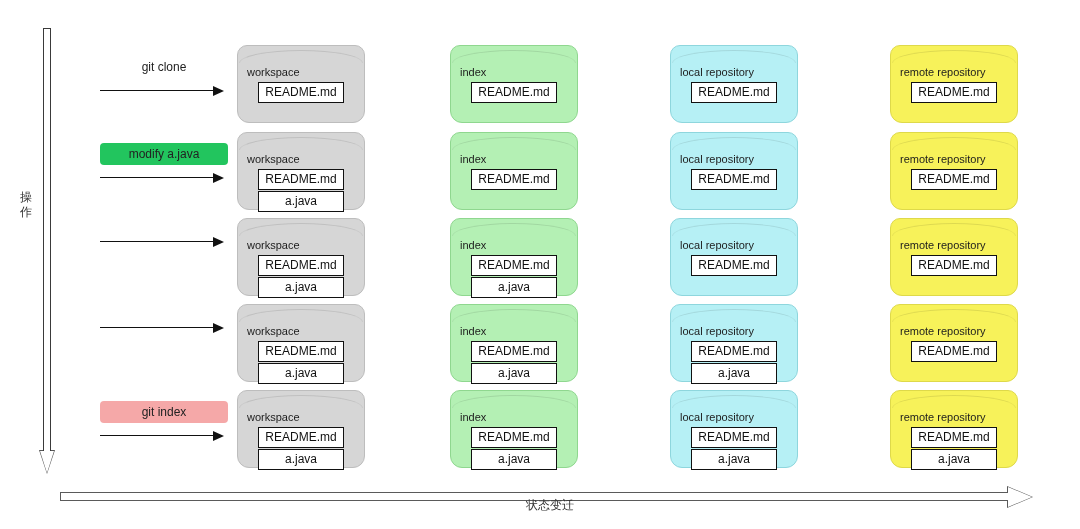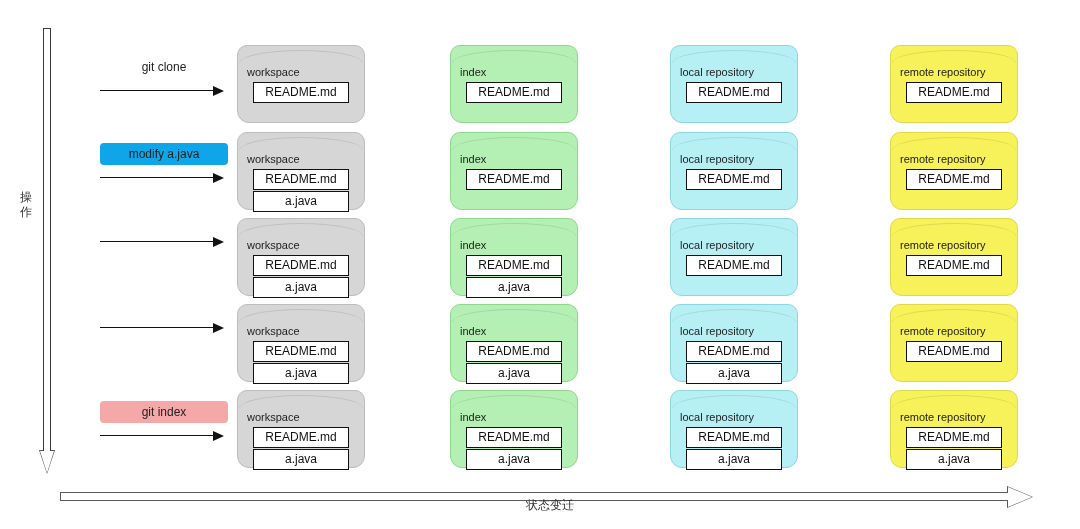--- a/index.html
+++ b/index.html
@@ -95,21 +95,21 @@
   }
   .cyl-title{
     position:absolute;left:9px;top:19px;
     font-size:11px;color:#1c1c1c;white-space:nowrap;line-height:14px;
   }
   .cyl-files{
     position:absolute;left:0;right:0;top:36px;
     display:flex;flex-direction:column;align-items:center;gap:0px;
   }
   .file-box{
-    width:96px;box-sizing:border-box;
+    width:86px;box-sizing:border-box;
     background:#ffffff;border:1px solid #111;
     font-size:12px;color:#111;text-align:center;
     line-height:16px;padding:1px 0 2px 0;
     margin-bottom:1px;white-space:nowrap;
   }
 </style>
 </head>
 <body>
 
 <div id="stage">
@@ -161,21 +161,21 @@
         </div>
       </div>
       <div class="cyl" style="left: 890px; top: 45px; width: 128px; height: 78px; background: rgb(247, 242, 90); border: 1px solid rgb(222, 217, 74);">
         <div class="cyl-cap"></div>
         <div class="cyl-title">remote repository</div>
         <div class="cyl-files">
           <div class="file-box">README.md</div>
         </div>
       </div>
       <div class="op" style="left: 100px; top: 143px;">
-        <div class="op-badge" style="background: #0ea5e9; color: rgb(34, 34, 34);">modify a.java</div>
+        <div class="op-badge" style="background: #22c55e; color: rgb(34, 34, 34);">modify a.java</div>
         <div class="op-arrow">
           <div class="op-arrow-line"></div>
           <div class="op-arrow-head"></div>
         </div>
       </div>
       <div class="cyl" style="left: 237px; top: 132px; width: 128px; height: 78px; background: rgb(214, 214, 214); border: 1px solid rgb(189, 189, 189);">
         <div class="cyl-cap"></div>
         <div class="cyl-title">workspace</div>
         <div class="cyl-files">
           <div class="file-box">README.md</div>

